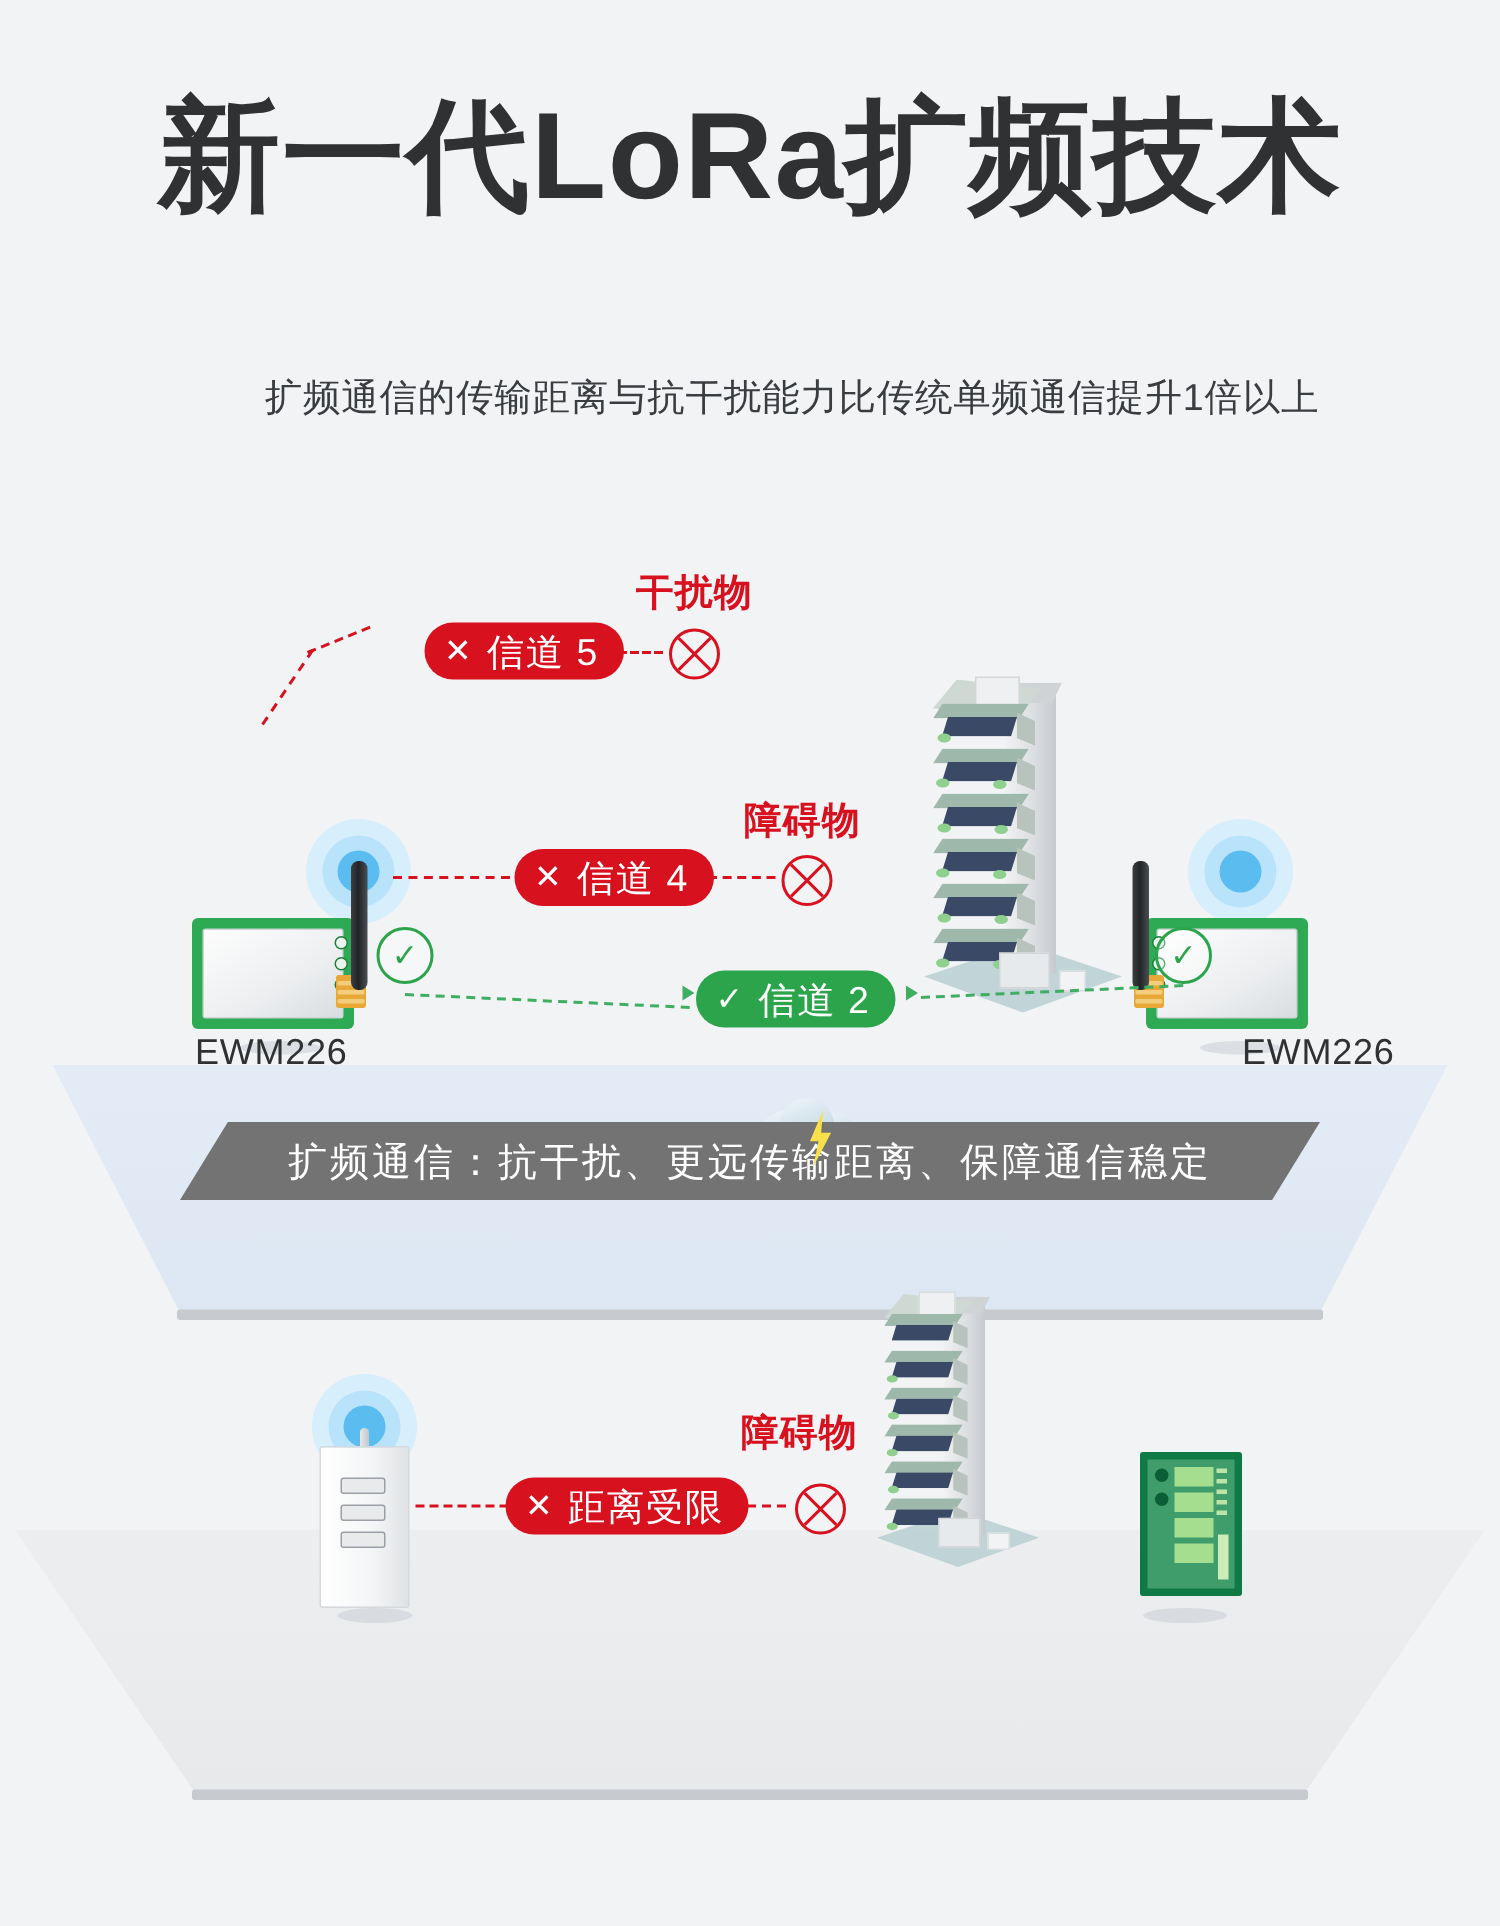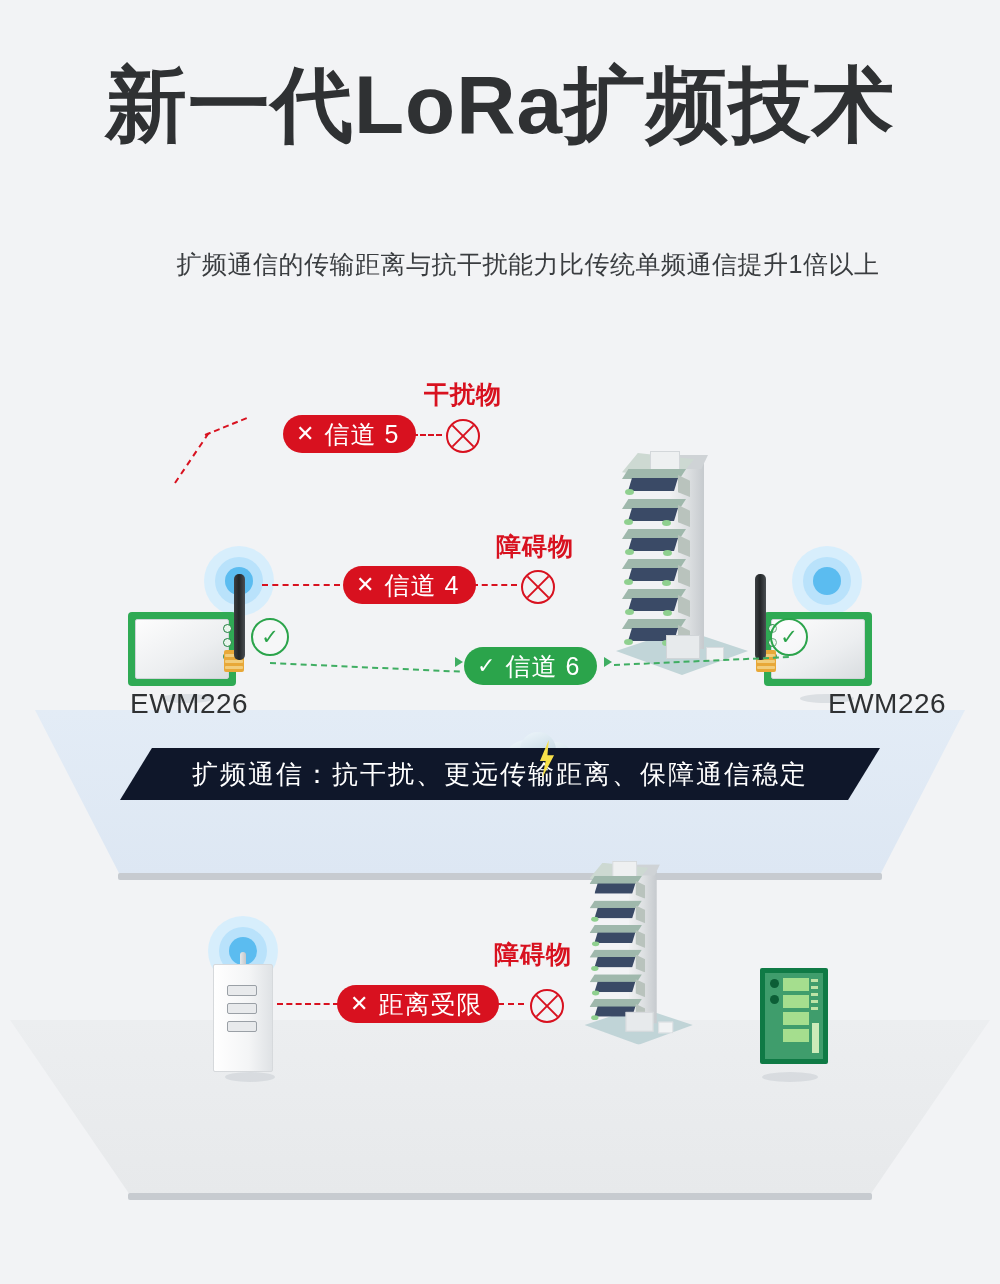--- a/index.html
+++ b/index.html
@@ -45,21 +45,21 @@
     position:absolute;height:7px;background:#c7cbd0;border-radius:2px;
   }
 
   
   .banner{
     position:absolute;height:52px;display:flex;align-items:center;
     justify-content:center;color:#fff;font-size:26px;letter-spacing:2px;
     font-weight:500;
   }
   .banner-blue{
-    left:120px;top:748px;width:760px;background:#0f172a;
+    left:120px;top:748px;width:760px;background:#737373;
     clip-path:polygon(4.2% 0%, 100% 0%, 95.8% 100%, 0% 100%);
   }
   .banner-dark{
     left:150px;top:1118px;width:700px;background:#3e4042;
     clip-path:polygon(4.6% 0%, 100% 0%, 95.4% 100%, 0% 100%);
   }
 
   
   .pill{
     position:absolute;display:flex;align-items:center;gap:9px;
@@ -69,21 +69,21 @@
   .pill-red{background:#d8111f;}
   .pill-green{background:#2ba44b;}
   .pill .mk{font-size:22px;font-weight:bold;line-height:1;}
 
   
   .red-label{
     position:absolute;color:#d8111f;font-size:25px;font-weight:bold;
     letter-spacing:1px;white-space:nowrap;
   }
   .dev-label{
-    position:absolute;color:#2f3133;font-size:28px;white-space:nowrap;
+    position:absolute;color:#2f3133;font-size:24px;white-space:nowrap;
     letter-spacing:.5px;
   }
 
   
   .module{position:absolute;width:120px;height:74px;}
   .pcb{
     position:absolute;left:0;top:0;width:108px;height:74px;
     background:#2faa54;border-radius:4px;box-sizing:border-box;padding:7px;
   }
   .pcb-in{
@@ -336,21 +336,21 @@
       <span class="mk">✕</span>
       <span>信道 4</span>
     </div>
     <div class="dash" style="left:472px;top:254px;width:45px;"></div>
     <div class="x-circle" style="left:521px;top:240px;"></div>
 
     <div class="dash-g" style="left:270px;top:332px;width:190px;transform:rotate(2.6deg);transform-origin:left center;"></div>
     <div class="arrow-g" style="left:455px;top:327px;"></div>
     <div class="pill pill-green" style="left:464px;top:317px;">
       <span class="mk">✓</span>
-      <span>信道 6</span>
+      <span>信道 2</span>
     </div>
     <div class="arrow-g" style="left:604px;top:327px;"></div>
     <div class="dash-g" style="left:614px;top:334px;width:175px;transform:rotate(-2.6deg);transform-origin:left center;"></div>
 
     <div class="banner banner-blue" style="top:418px;">
       <span>扩频通信：抗干扰、更远传输距离、保障通信稳定</span>
     </div>
   </div>
 
   <div class="scene scene-bot">

